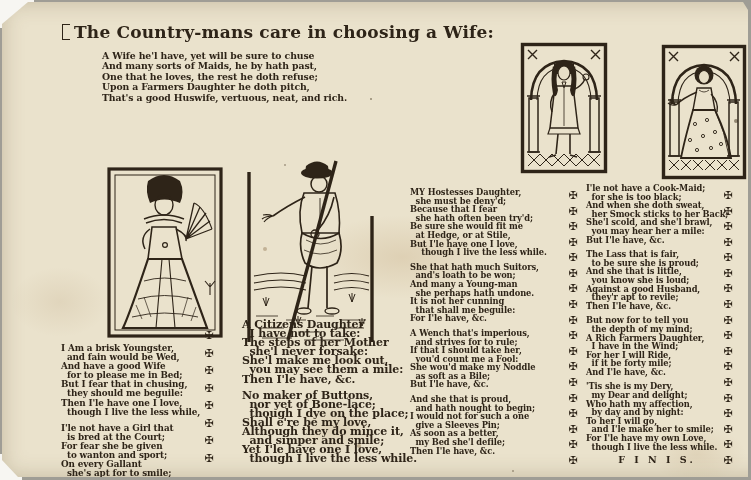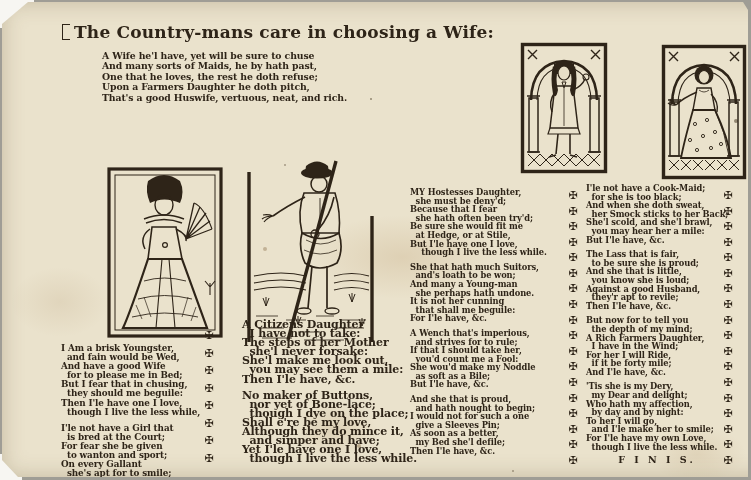--- a/index.html
+++ b/index.html
@@ -260,21 +260,21 @@
           <div class="line">She'l make me look out,</div>
           <div class="line">  you may see them a mile:</div>
           <div class="line">Then I'le have, &amp;c.</div>
         </div>
         <div class="stanza">
           <div class="line">No maker of Buttons,</div>
           <div class="line">  nor yet of Bone-lace;</div>
           <div class="line">  though I dye on the place;</div>
           <div class="line">Shall e're be my love,</div>
           <div class="line">Although they do mince it,</div>
-          <div class="line">  and simper and have;</div>
+          <div class="line">  and simper and smile;</div>
           <div class="line">Yet I'le have one I love,</div>
           <div class="line">  though I live the less while.</div>
         </div>
       </section>
     <section class="col col3">
         <div class="stanza">
           <div class="line">MY Hostesses Daughter,</div>
           <div class="line">  she must be deny'd;</div>
           <div class="line">Because that I fear</div>
           <div class="line">  she hath often been try'd;</div>

